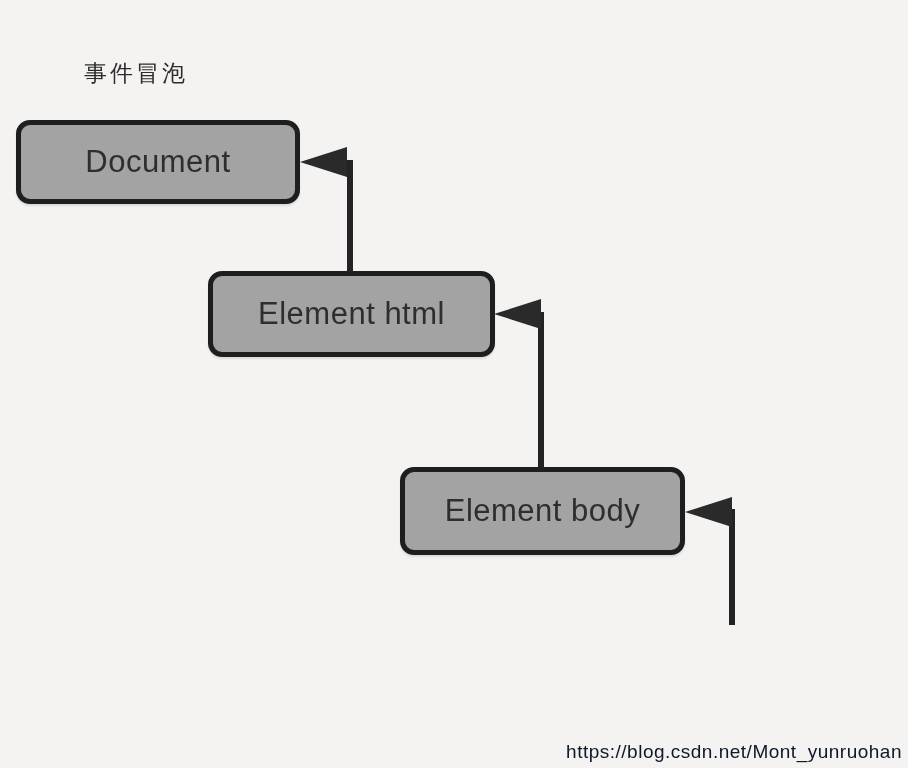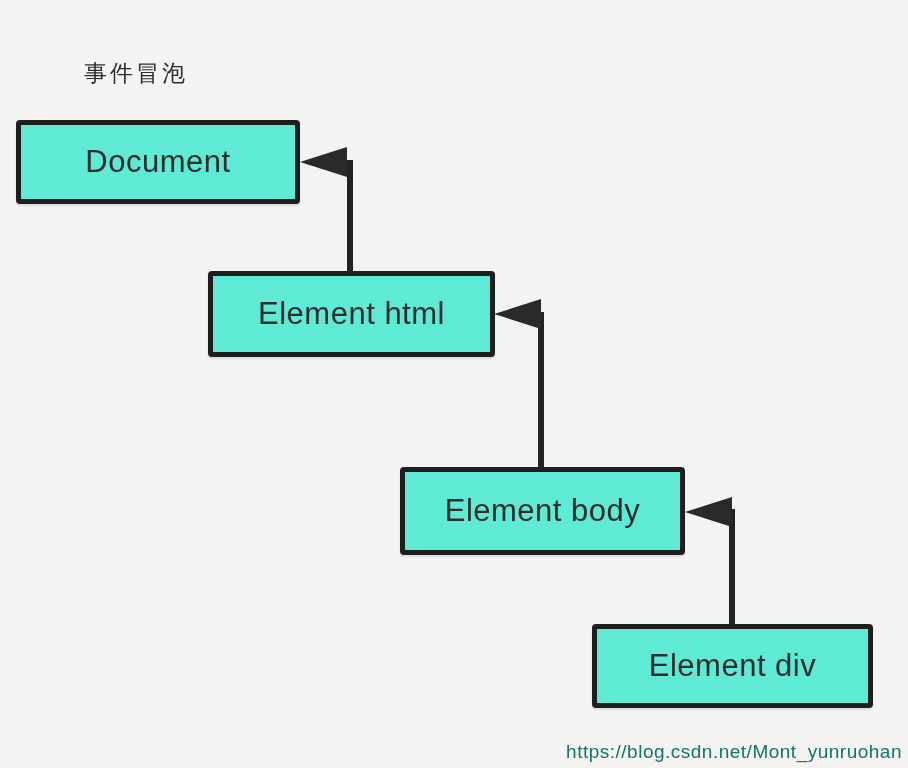--- a/index.html
+++ b/index.html
@@ -20,23 +20,23 @@
     left: 84px;
     top: 58px;
     font-size: 23px;
     font-weight: 500;
     letter-spacing: 3px;
     color: #2c2c2c;
   }
   .node {
     position: absolute;
     box-sizing: border-box;
-    background: #5eead4;
+    background: #a3a3a3;
     border: 5px solid #1e1e1e;
-    border-radius: 4px;
+    border-radius: 14px;
     display: flex;
     align-items: center;
     justify-content: center;
     font-size: 31px;
     letter-spacing: 0.5px;
     color: #2e2e2e;
     box-shadow: 0 2px 2px rgba(0,0,0,0.10);
   }
   .node-document { left: 16px;  top: 120px; width: 284px; height: 84px; }
   .node-html     { left: 208px; top: 271px; width: 287px; height: 86px; }
@@ -71,37 +71,36 @@
     font-size: 21px;
     letter-spacing: 1px;
     color: #9a9a9a;
   }
   .wm-url {
     position: absolute;
     right: 6px;
     top: 741px;
     font-size: 19px;
     letter-spacing: 0.5px;
-    color: #0f766e;
+    color: #0f172a;
   }
 </style>
 </head>
 <body>
 
 <div class="stage">
 
   <div class="title">事件冒泡</div>
 
   <div class="node node-document">Document</div>
 
   <div class="node node-body">Element body</div>
 
   <div class="node node-html">Element html</div>
 
-  <div class="node node-div">Element div</div>
 
   <div class="vline vline-1"></div>
   <div class="arrowhead arrowhead-1"></div>
 
   <div class="vline vline-2"></div>
   <div class="arrowhead arrowhead-2"></div>
 
   <div class="vline vline-3"></div>
   <div class="arrowhead arrowhead-3"></div>
 

